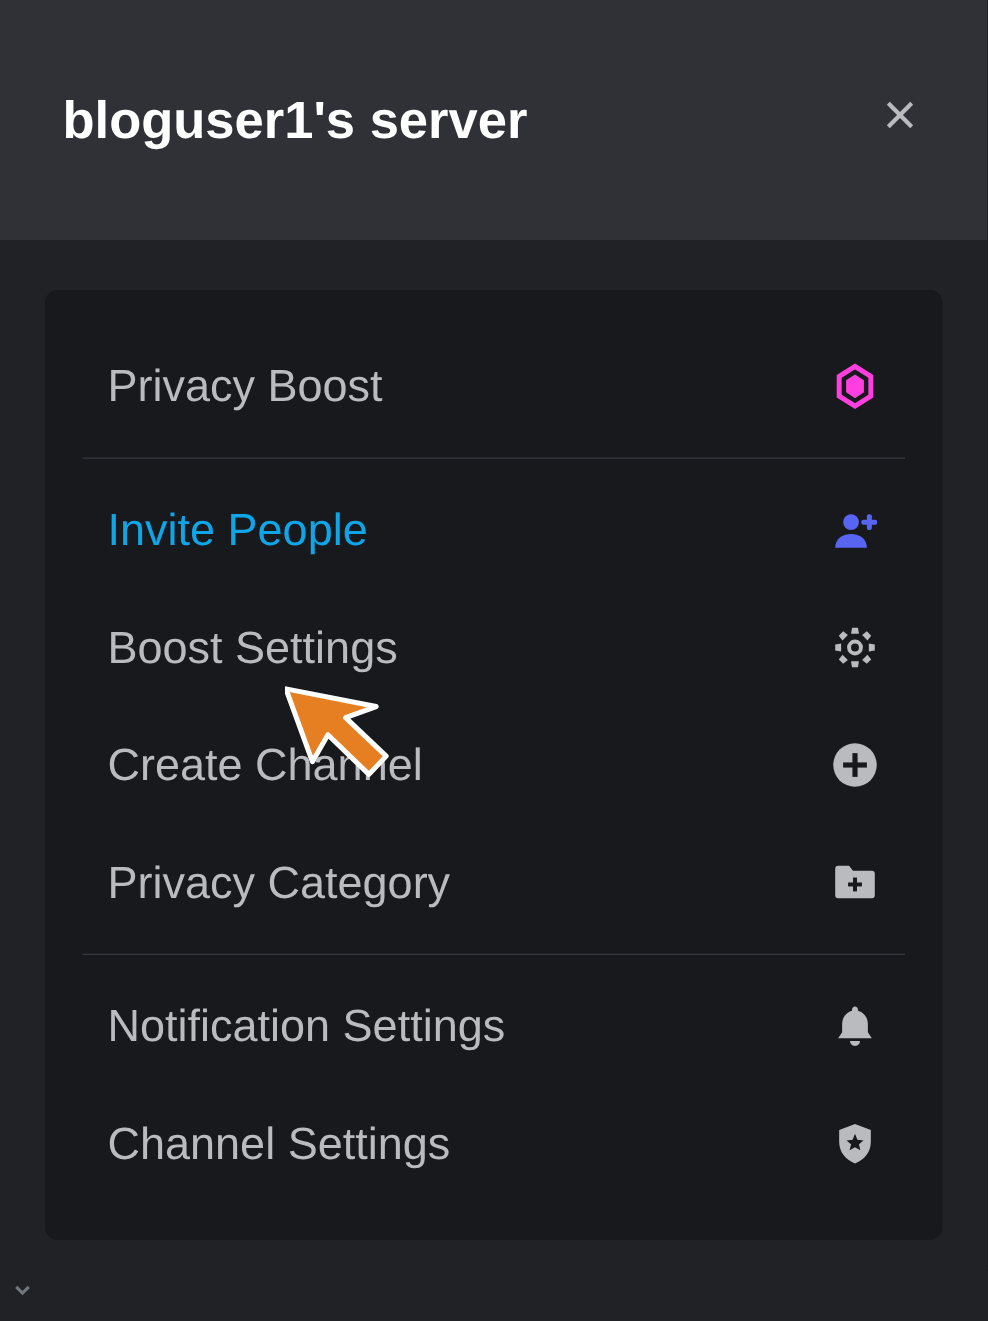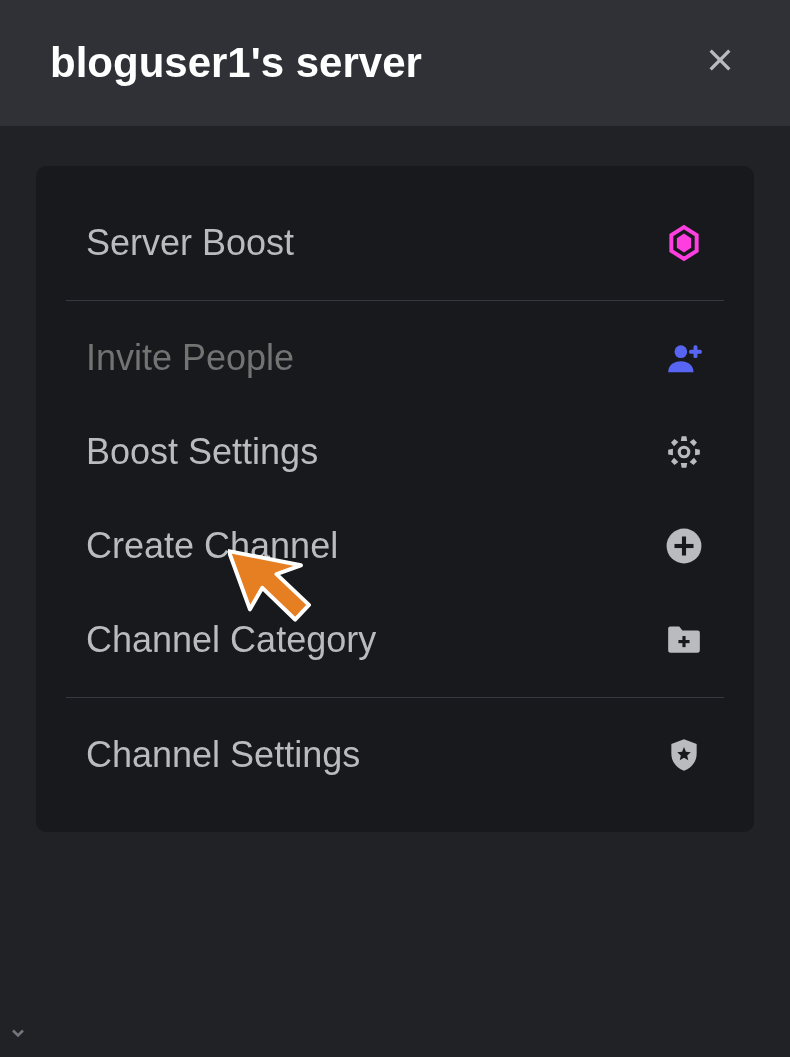--- a/index.html
+++ b/index.html
@@ -14,21 +14,21 @@
       font-family: -apple-system, BlinkMacSystemFont, "Segoe UI", Helvetica, Arial, sans-serif;
       overflow: hidden;
       position: relative;
     }
     .header {
       display: flex;
       align-items: center;
       justify-content: space-between;
       padding: 30px 50px 30px 50px;
       background: #2f3136;
-      height: 126px;
+      height: 192px;
     }
     .header-title {
       color: #ffffff;
       font-size: 42px;
       font-weight: 700;
     }
     .close-btn {
       color: #b9bbbe;
       font-size: 30px;
       cursor: pointer;
@@ -54,21 +54,21 @@
       justify-content: space-between;
       padding: 26px 50px;
       cursor: pointer;
     }
     .menu-item-label {
       font-size: 36px;
       font-weight: 500;
       color: #b9bbbe;
     }
     .menu-item.invite .menu-item-label {
-      color: #737373;
+      color: #0ea5e9;
     }
     .menu-item.invite .menu-icon {
       color: #5865f2;
     }
     .menu-icon {
       width: 40px;
       height: 40px;
       display: flex;
       align-items: center;
       justify-content: center;
@@ -112,21 +112,21 @@
       <svg viewBox="0 0 24 24" fill="none" stroke="currentColor" stroke-width="2.5">
         <line x1="5" y1="5" x2="19" y2="19"></line>
         <line x1="19" y1="5" x2="5" y2="19"></line>
       </svg>
     </span>
   </div>
 </div>
 
 <div class="menu-container">
   <div class="menu-item">
-    <span class="menu-item-label">Server Boost</span>
+    <span class="menu-item-label">Privacy Boost</span>
     <span class="menu-icon">
       <svg viewBox="0 0 24 24" fill="none">
         <path d="M12 2 L20 7 L20 17 L12 22 L4 17 L4 7 Z" stroke="#ff3ee0" stroke-width="2.5" fill="none"></path>
         <path d="M12 6 L16.5 9 L16.5 15 L12 18 L7.5 15 L7.5 9 Z" fill="#ff3ee0"></path>
       </svg>
     </span>
   </div>
 
   <div class="divider"></div>
 
@@ -164,32 +164,41 @@
     <span class="menu-icon">
       <svg viewBox="0 0 24 24" fill="currentColor">
         <circle cx="12" cy="12" r="11"></circle>
         <rect x="10.7" y="6" width="2.6" height="12" fill="#18191c"></rect>
         <rect x="6" y="10.7" width="12" height="2.6" fill="#18191c"></rect>
       </svg>
     </span>
   </div>
 
   <div class="menu-item">
-    <span class="menu-item-label">Channel Category</span>
+    <span class="menu-item-label">Privacy Category</span>
     <span class="menu-icon">
       <svg viewBox="0 0 24 24" fill="currentColor">
         <path d="M2 5 C2 4 2.5 3.5 3.5 3.5 L9 3.5 L11 6 L20.5 6 C21.5 6 22 6.5 22 7.5 L22 18.5 C22 19.5 21.5 20 20.5 20 L3.5 20 C2.5 20 2 19.5 2 18.5 Z"></path>
         <rect x="11" y="9.5" width="2" height="7" fill="#18191c"></rect>
         <rect x="8.5" y="12" width="7" height="2" fill="#18191c"></rect>
       </svg>
     </span>
   </div>
 
   <div class="divider"></div>
 
+  <div class="menu-item">
+    <span class="menu-item-label">Notification Settings</span>
+    <span class="menu-icon">
+      <svg viewBox="0 0 24 24" fill="currentColor">
+        <path d="M12 2 C12.8 2 13.5 2.7 13.5 3.5 L13.5 4.2 C16.5 5 18.5 7.5 18.5 11 L18.5 15 L20.5 18 L3.5 18 L5.5 15 L5.5 11 C5.5 7.5 7.5 5 10.5 4.2 L10.5 3.5 C10.5 2.7 11.2 2 12 2 Z"></path>
+        <path d="M9.5 19.5 C9.5 21 10.6 22 12 22 C13.4 22 14.5 21 14.5 19.5 Z"></path>
+      </svg>
+    </span>
+  </div>
 
   <div class="menu-item">
     <span class="menu-item-label">Channel Settings</span>
     <span class="menu-icon">
       <svg viewBox="0 0 24 24" fill="currentColor">
         <path d="M12 2 L20 5 L20 11 C20 16 17 20 12 22 C7 20 4 16 4 11 L4 5 Z"></path>
         <path d="M12 7 L13.2 10 L16.3 10.3 L14 12.3 L14.7 15.3 L12 13.8 L9.3 15.3 L10 12.3 L7.7 10.3 L10.8 10 Z" fill="#18191c"></path>
       </svg>
     </span>
   </div>

